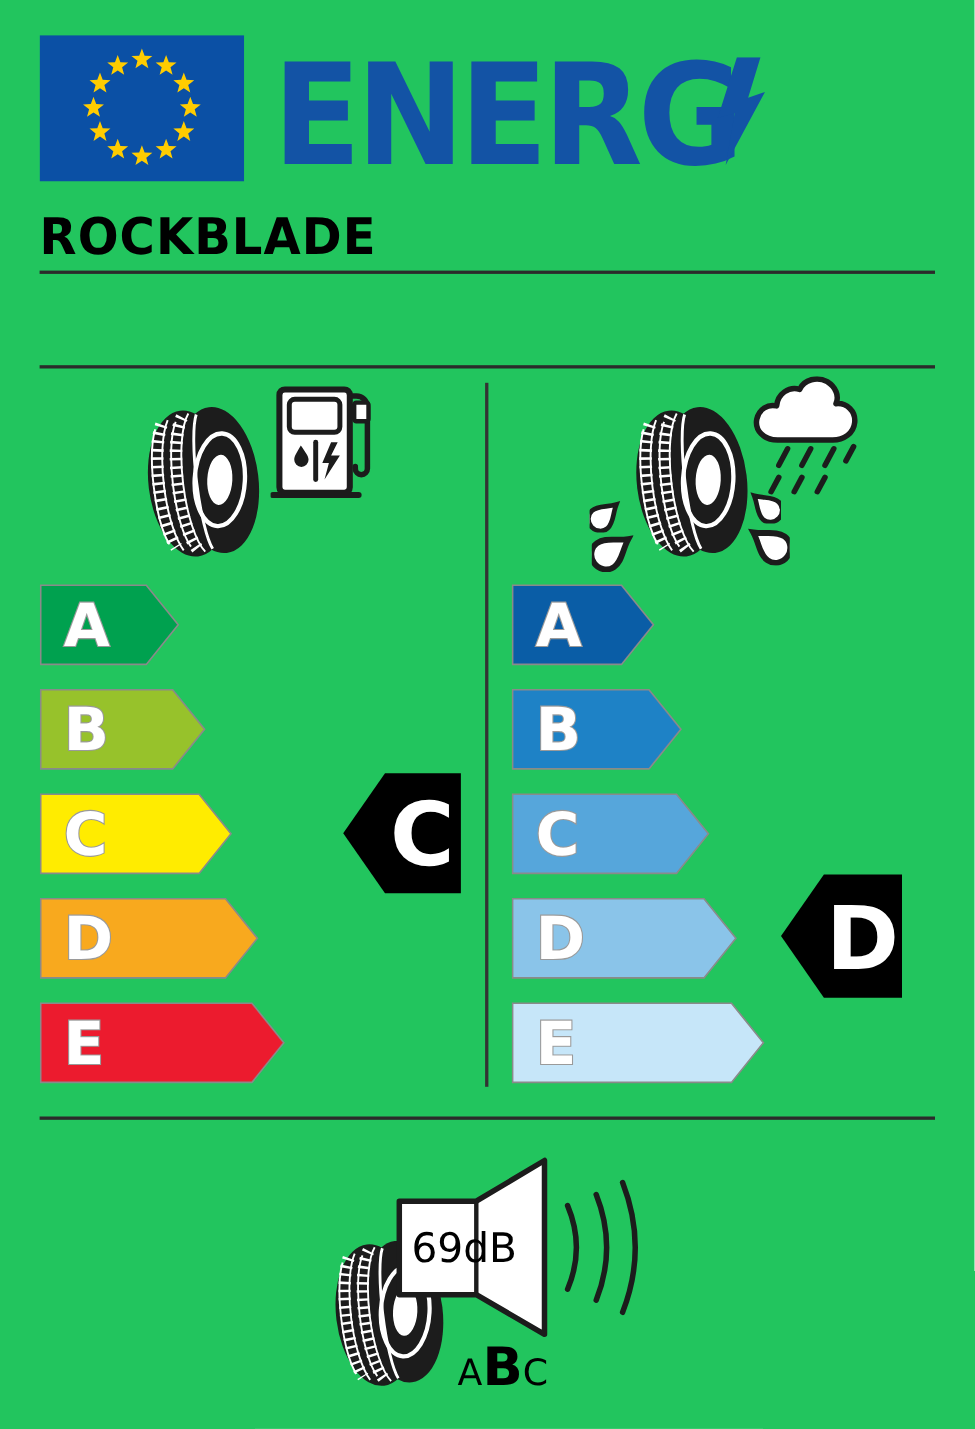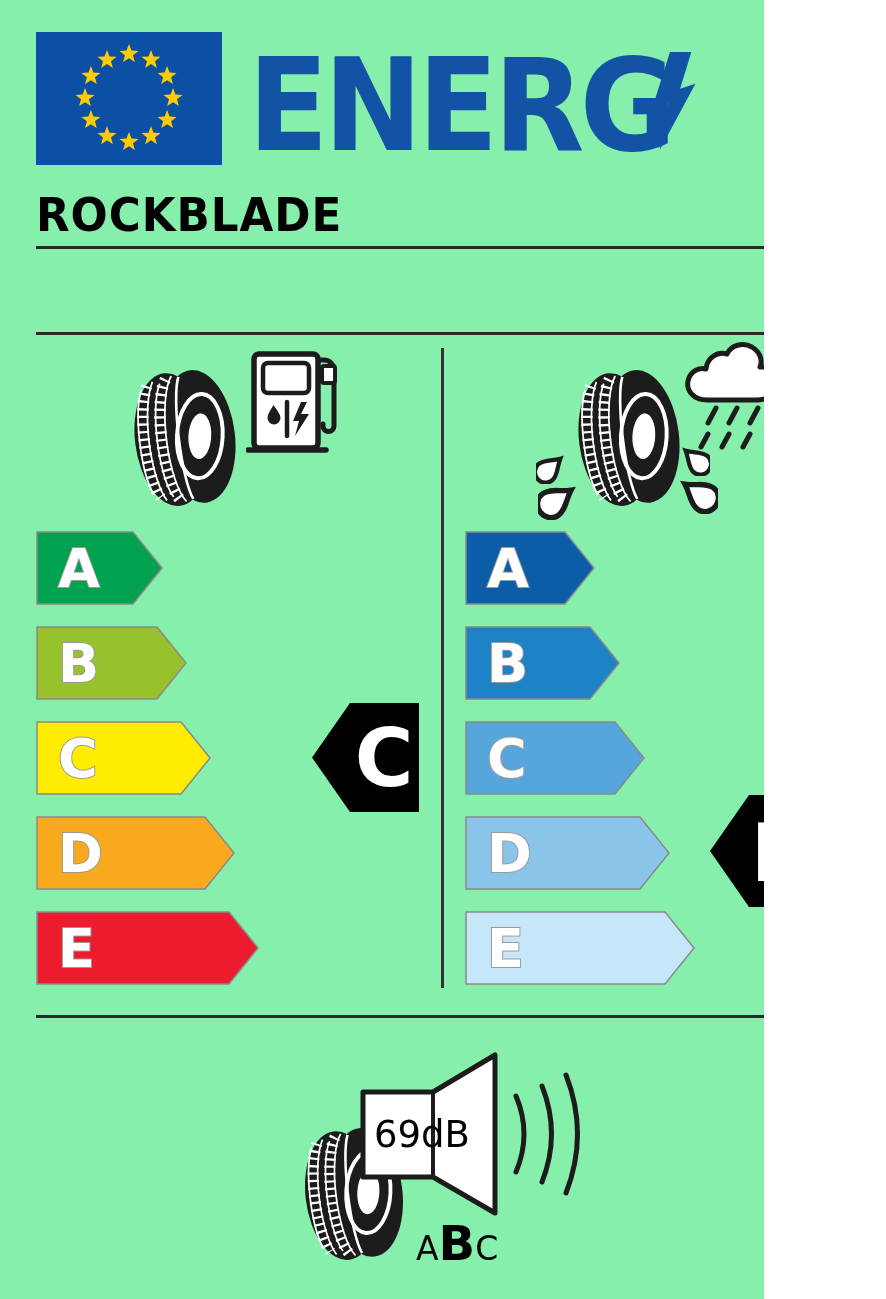--- a/index.html
+++ b/index.html
@@ -1,19 +1,19 @@
 <!DOCTYPE html>
 <html><head>
 <meta charset="utf-8">
 <style>
   html,body{margin:0;padding:0;background:#fff;}
   .label-root{
     position:relative;
-    width:764px;height:1299px;
-    background:#86efac;
+    width:886px;height:1299px;
+    background:#22c55e;
     font-family:"DejaVu Sans","Liberation Sans",sans-serif;
     overflow:hidden;
   }
   .abs{position:absolute;}
   .logo-text{
     font-size:128px;line-height:128px;font-weight:bold;
     letter-spacing:-5px;
     transform:scaleX(0.92);transform-origin:left top;
     white-space:nowrap;
   }

